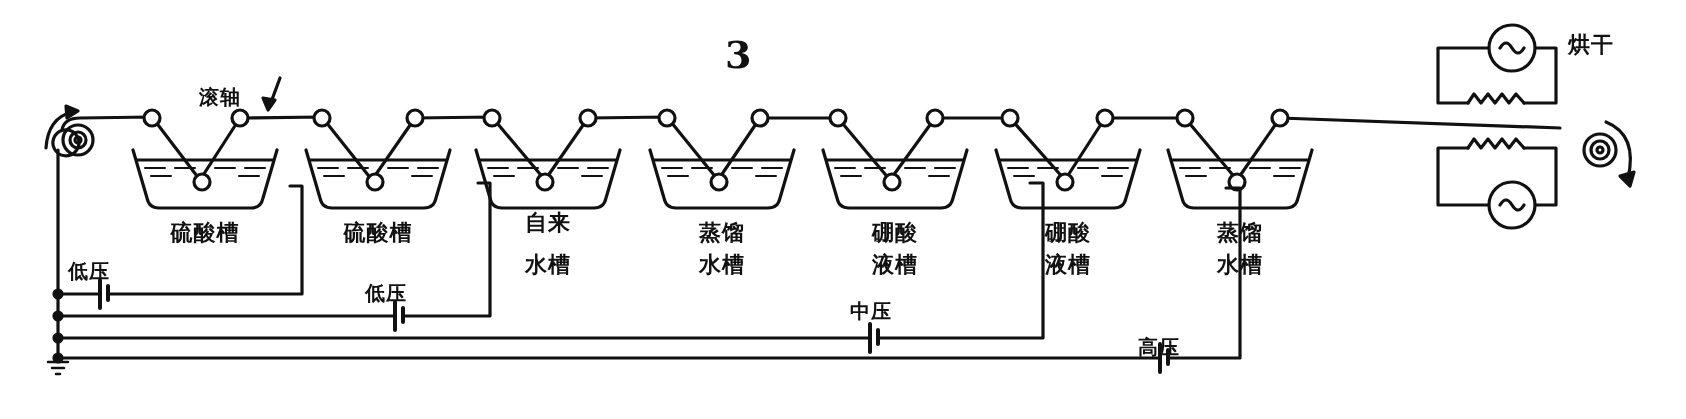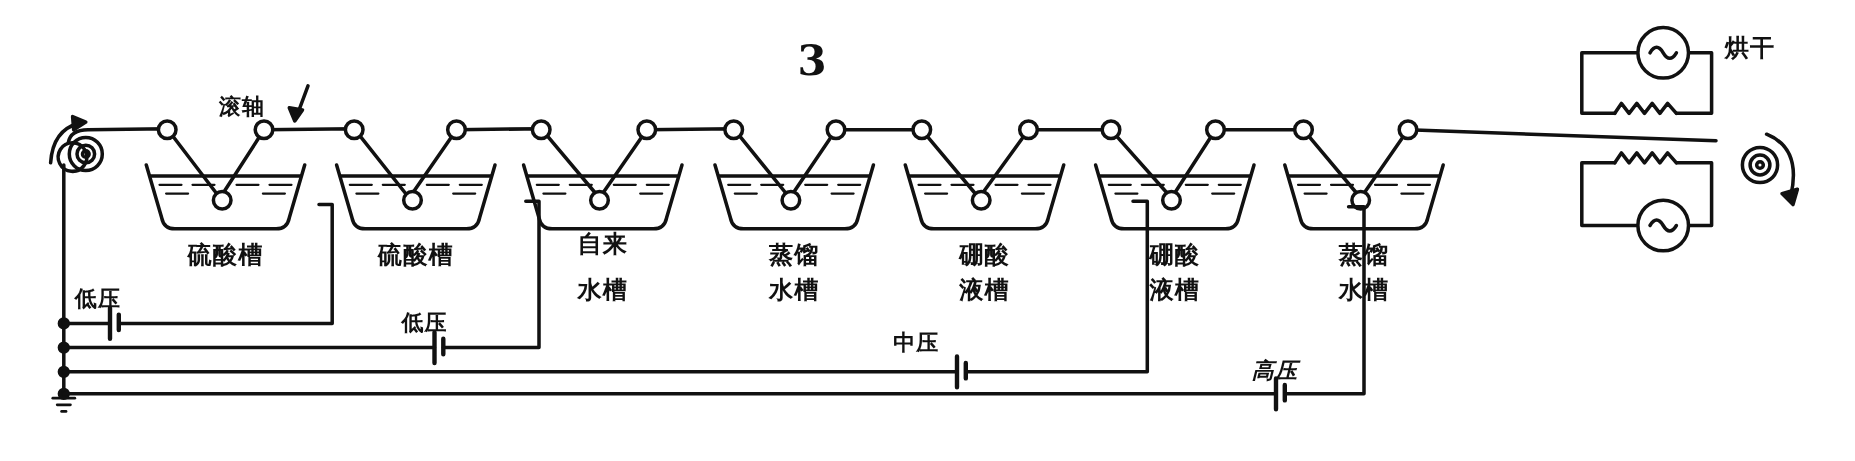--- a/index.html
+++ b/index.html
@@ -170,14 +170,14 @@
     <div class="lbl" style="left: 845px; width: 100px; top: 218px;">硼酸</div>
     <div class="lbl" style="left: 845px; width: 100px; top: 250px;">液槽</div>
     <div class="lbl" style="left: 1018px; width: 100px; top: 218px;">硼酸</div>
     <div class="lbl" style="left: 1018px; width: 100px; top: 250px;">液槽</div>
     <div class="lbl" style="left: 1190px; width: 100px; top: 218px;">蒸馏</div>
     <div class="lbl" style="left: 1190px; width: 100px; top: 250px;">水槽</div>
   </div>
 
 <div class="lbl small" style="left:68px;top:256px;">低压</div>
 <div class="lbl small" style="left:365px;top:278px;">低压</div>
-<div class="lbl small" style="left:812px;top:296px;">中压</div>
-<div class="lbl small" style="left:1138px;top:322px;font-style:italic;">高压</div>
+<div class="lbl small" style="left:850px;top:296px;">中压</div>
+<div class="lbl small" style="left:1138px;top:332px;">高压</div>
 
 </body></html>

